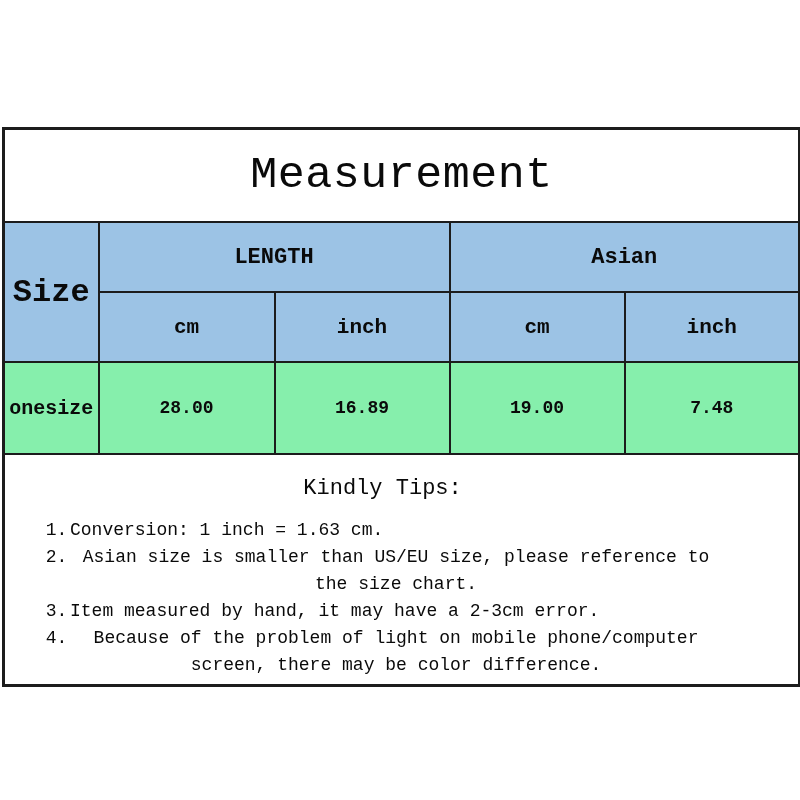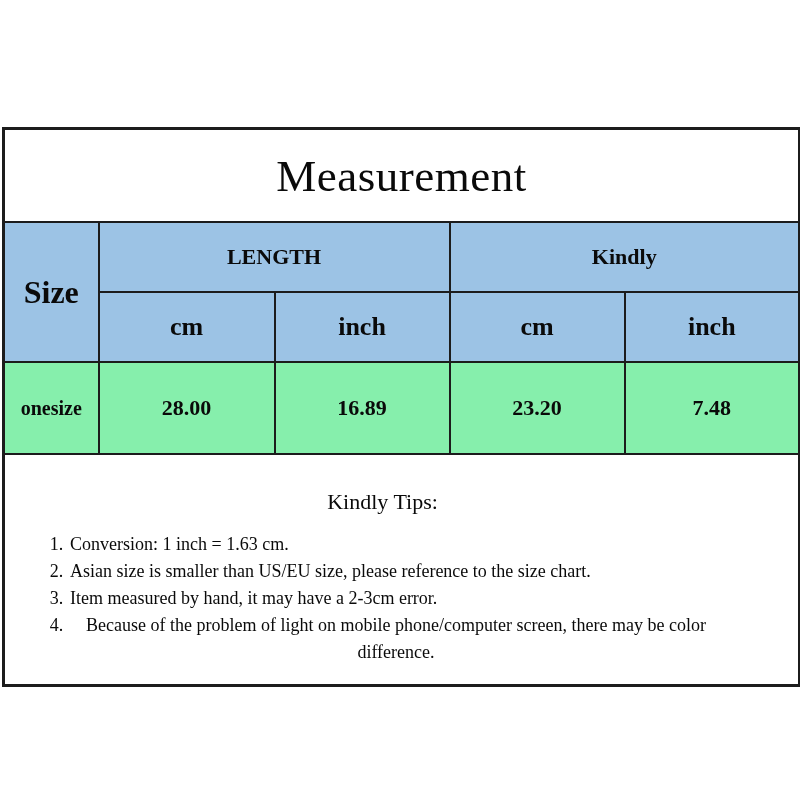--- a/index.html
+++ b/index.html
@@ -6,21 +6,21 @@
     --header-bg:#9CC3E5;
     --border:#1c1c1c;
     --text:#0a0a0a;
     --bg:#ffffff;
   }
   html,body{margin:0;padding:0;background:#fff;}
   .canvas{
     position:relative;
     width:800px;height:800px;
     background:var(--bg);
-    font-family:Liberation Serif, serif;
+    font-family:Liberation Mono, monospace;
     color:var(--text);
     overflow:hidden;
   }
   table.measurement{
     position:absolute;
     left:2px;top:127px;
     width:796px;
     border-collapse:collapse;
     table-layout:fixed;
     border:3px solid var(--border);
@@ -37,24 +37,24 @@
     font-size:45px;
     letter-spacing:0.5px;
   }
   .hdr{
     background:var(--header-bg);
     font-weight:bold;
     margin-top:40px;
   }
   .size-header-cell{font-size:32px;}
   .group-cell{height:66px;font-size:22px;}
-  .unit-cell{height:66px;font-size:26px;}
+  .unit-cell{height:66px;font-size:21px;}
   .data-row td{height:88px;font-weight:bold;background:#86efac;}
   .size-name-cell{font-size:20px;}
-  .value-cell{font-size:22px;}
+  .value-cell{font-size:18px;}
   .tips-cell{
     height:213px;
     background:#fff;
     vertical-align:top;
     text-align:left;
     padding:16px 76px 0 38px;
   }
   .tips-heading{
     font-size:22px;
     margin:0 0 16px 0;
@@ -79,33 +79,33 @@
       <col style="width:175px">
       <col style="width:175px">
     </colgroup>
     <tbody>
       <tr>
         <td colspan="5" class="title-cell">Measurement</td>
       </tr>
       <tr>
         <td rowspan="2" class="hdr size-header-cell">Size</td>
         <td colspan="2" class="hdr group-cell">LENGTH</td>
-        <td colspan="2" class="hdr group-cell">Kindly</td>
+        <td colspan="2" class="hdr group-cell">Asian</td>
       </tr>
       <tr>
         <td class="hdr unit-cell">cm</td>
         <td class="hdr unit-cell">inch</td>
         <td class="hdr unit-cell">cm</td>
         <td class="hdr unit-cell">inch</td>
       </tr>
       <tr class="data-row">
         <td class="size-name-cell">onesize</td>
         <td class="value-cell">28.00</td>
         <td class="value-cell">16.89</td>
-        <td class="value-cell">23.20</td>
+        <td class="value-cell">19.00</td>
         <td class="value-cell">7.48</td>
       </tr>
       <tr>
         <td colspan="5" class="tips-cell">
           <div class="tips-heading">Kindly Tips:</div>
           <div class="tip-item">
             <span class="tip-num">1.</span>
             <span class="tip-text">Conversion: 1 inch = 1.63 cm.</span>
           </div>
           <div class="tip-item">

